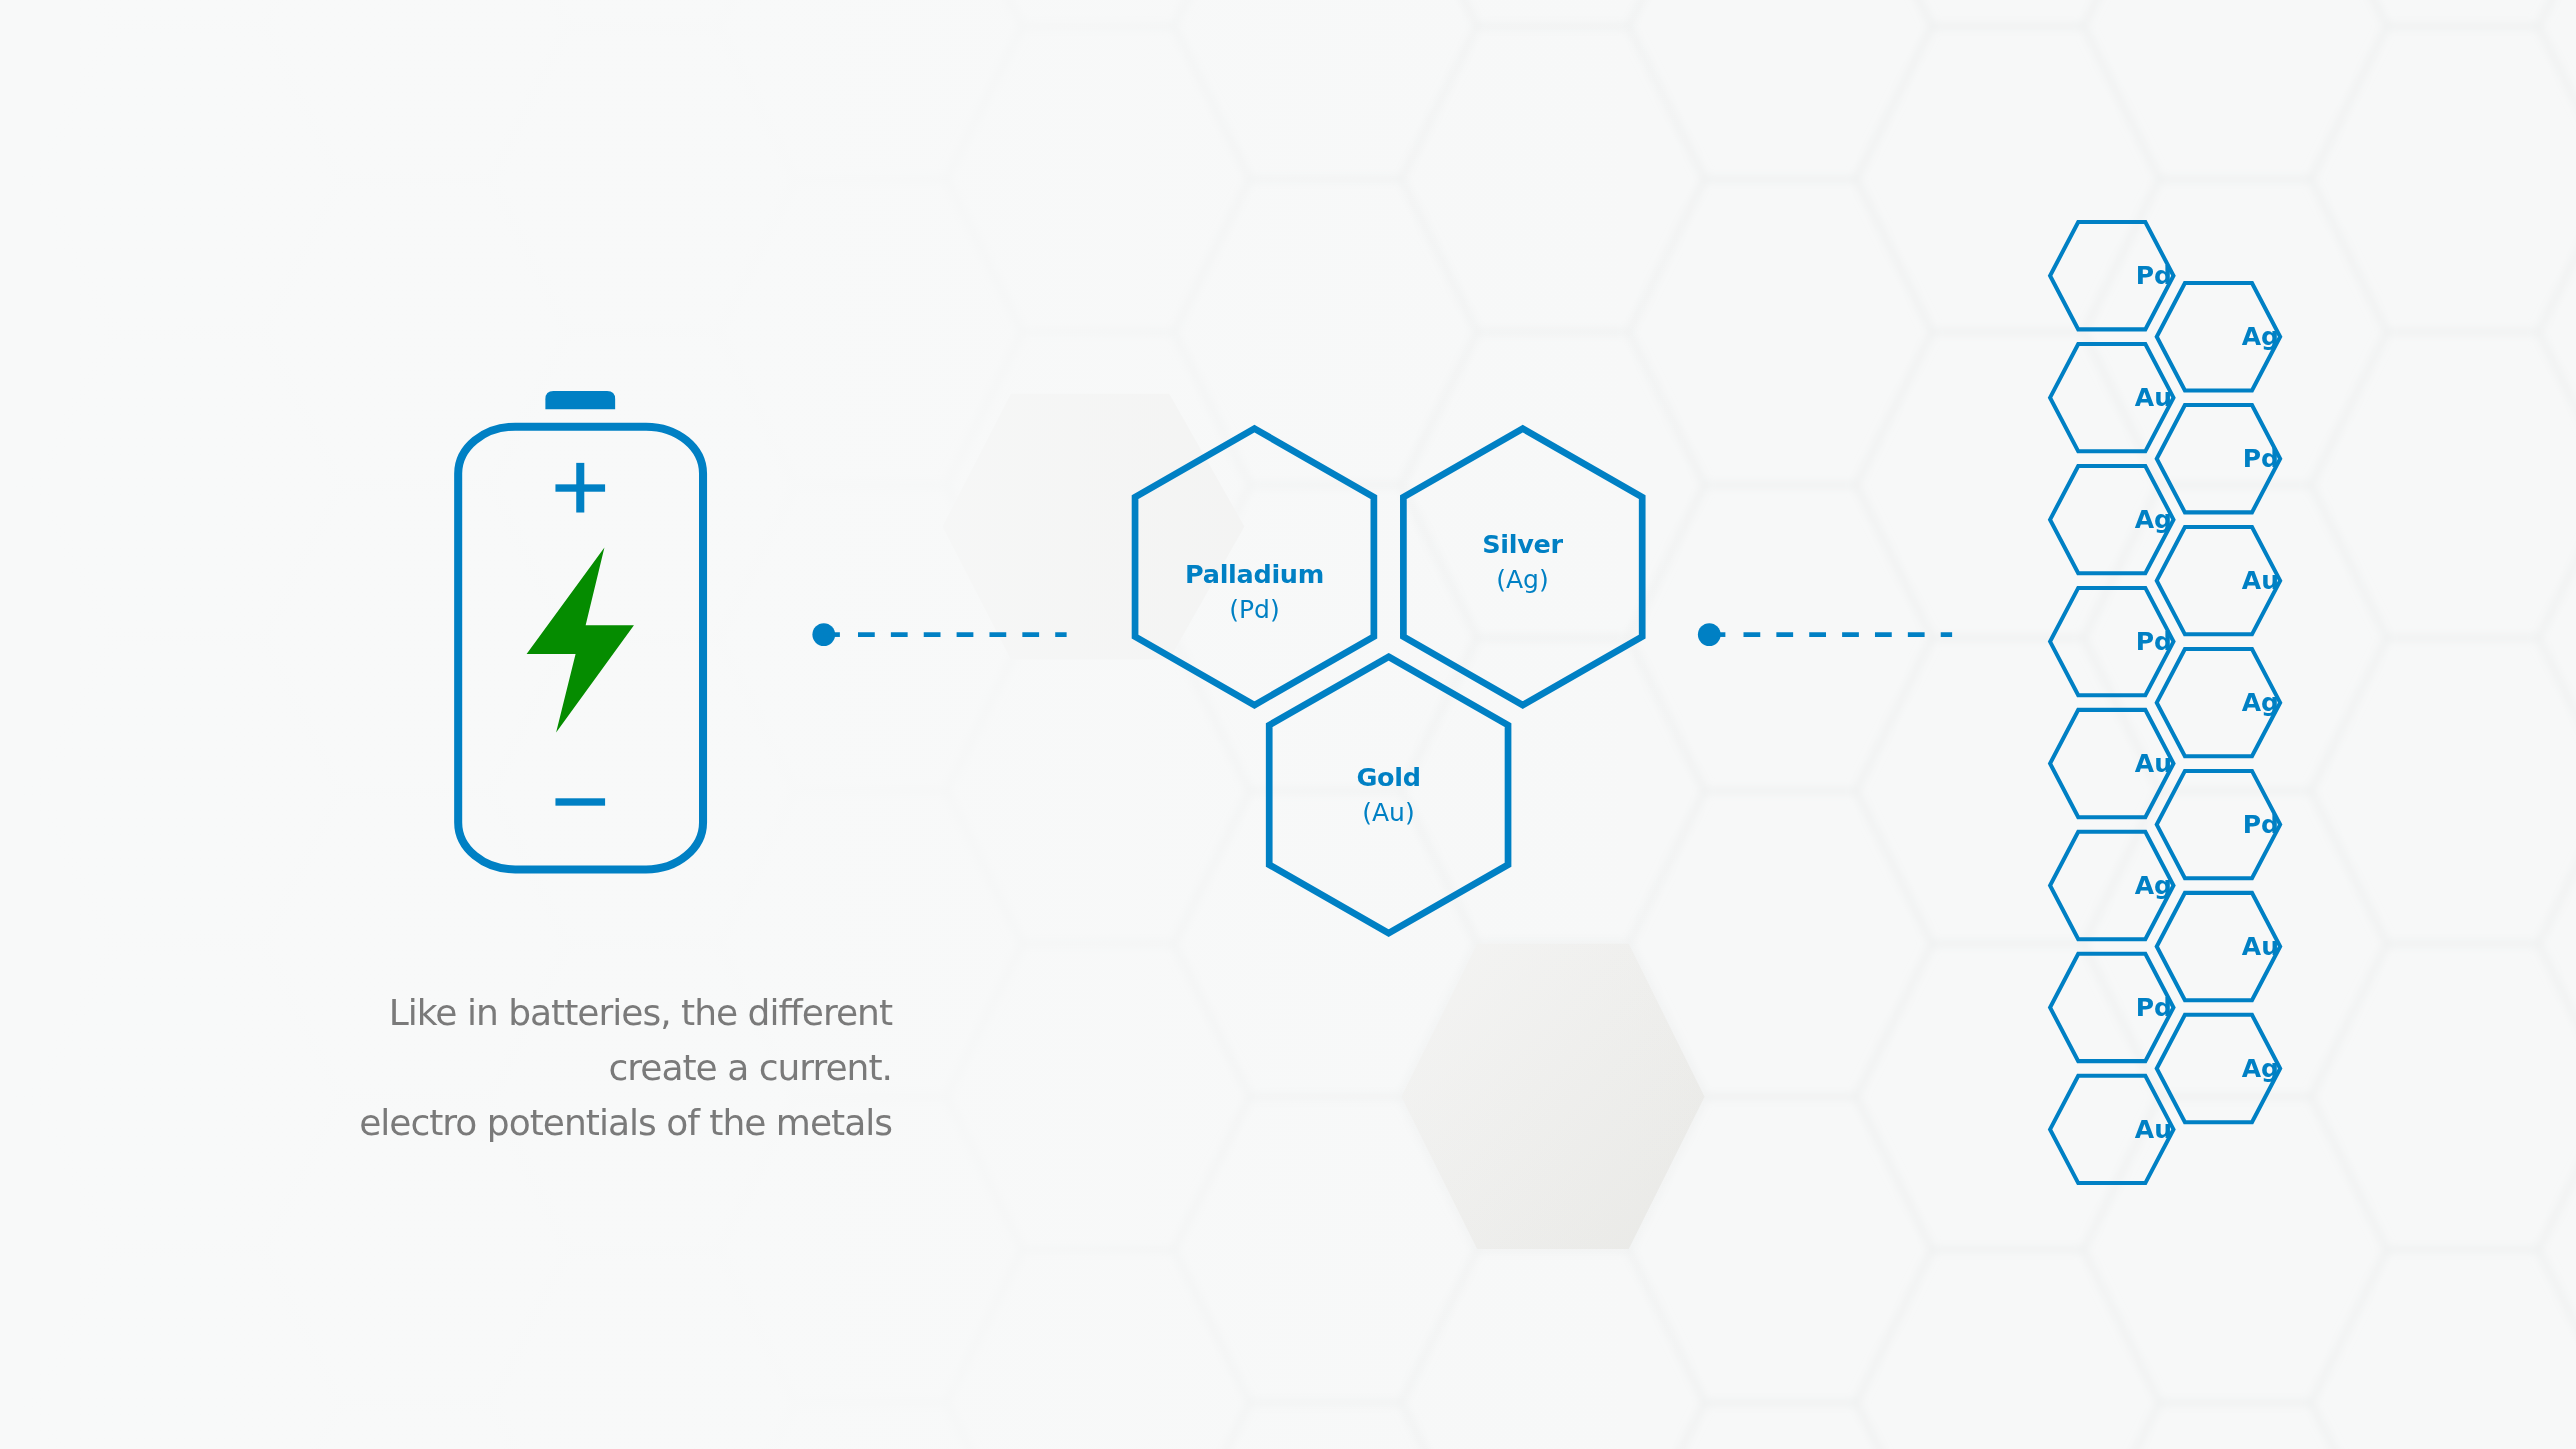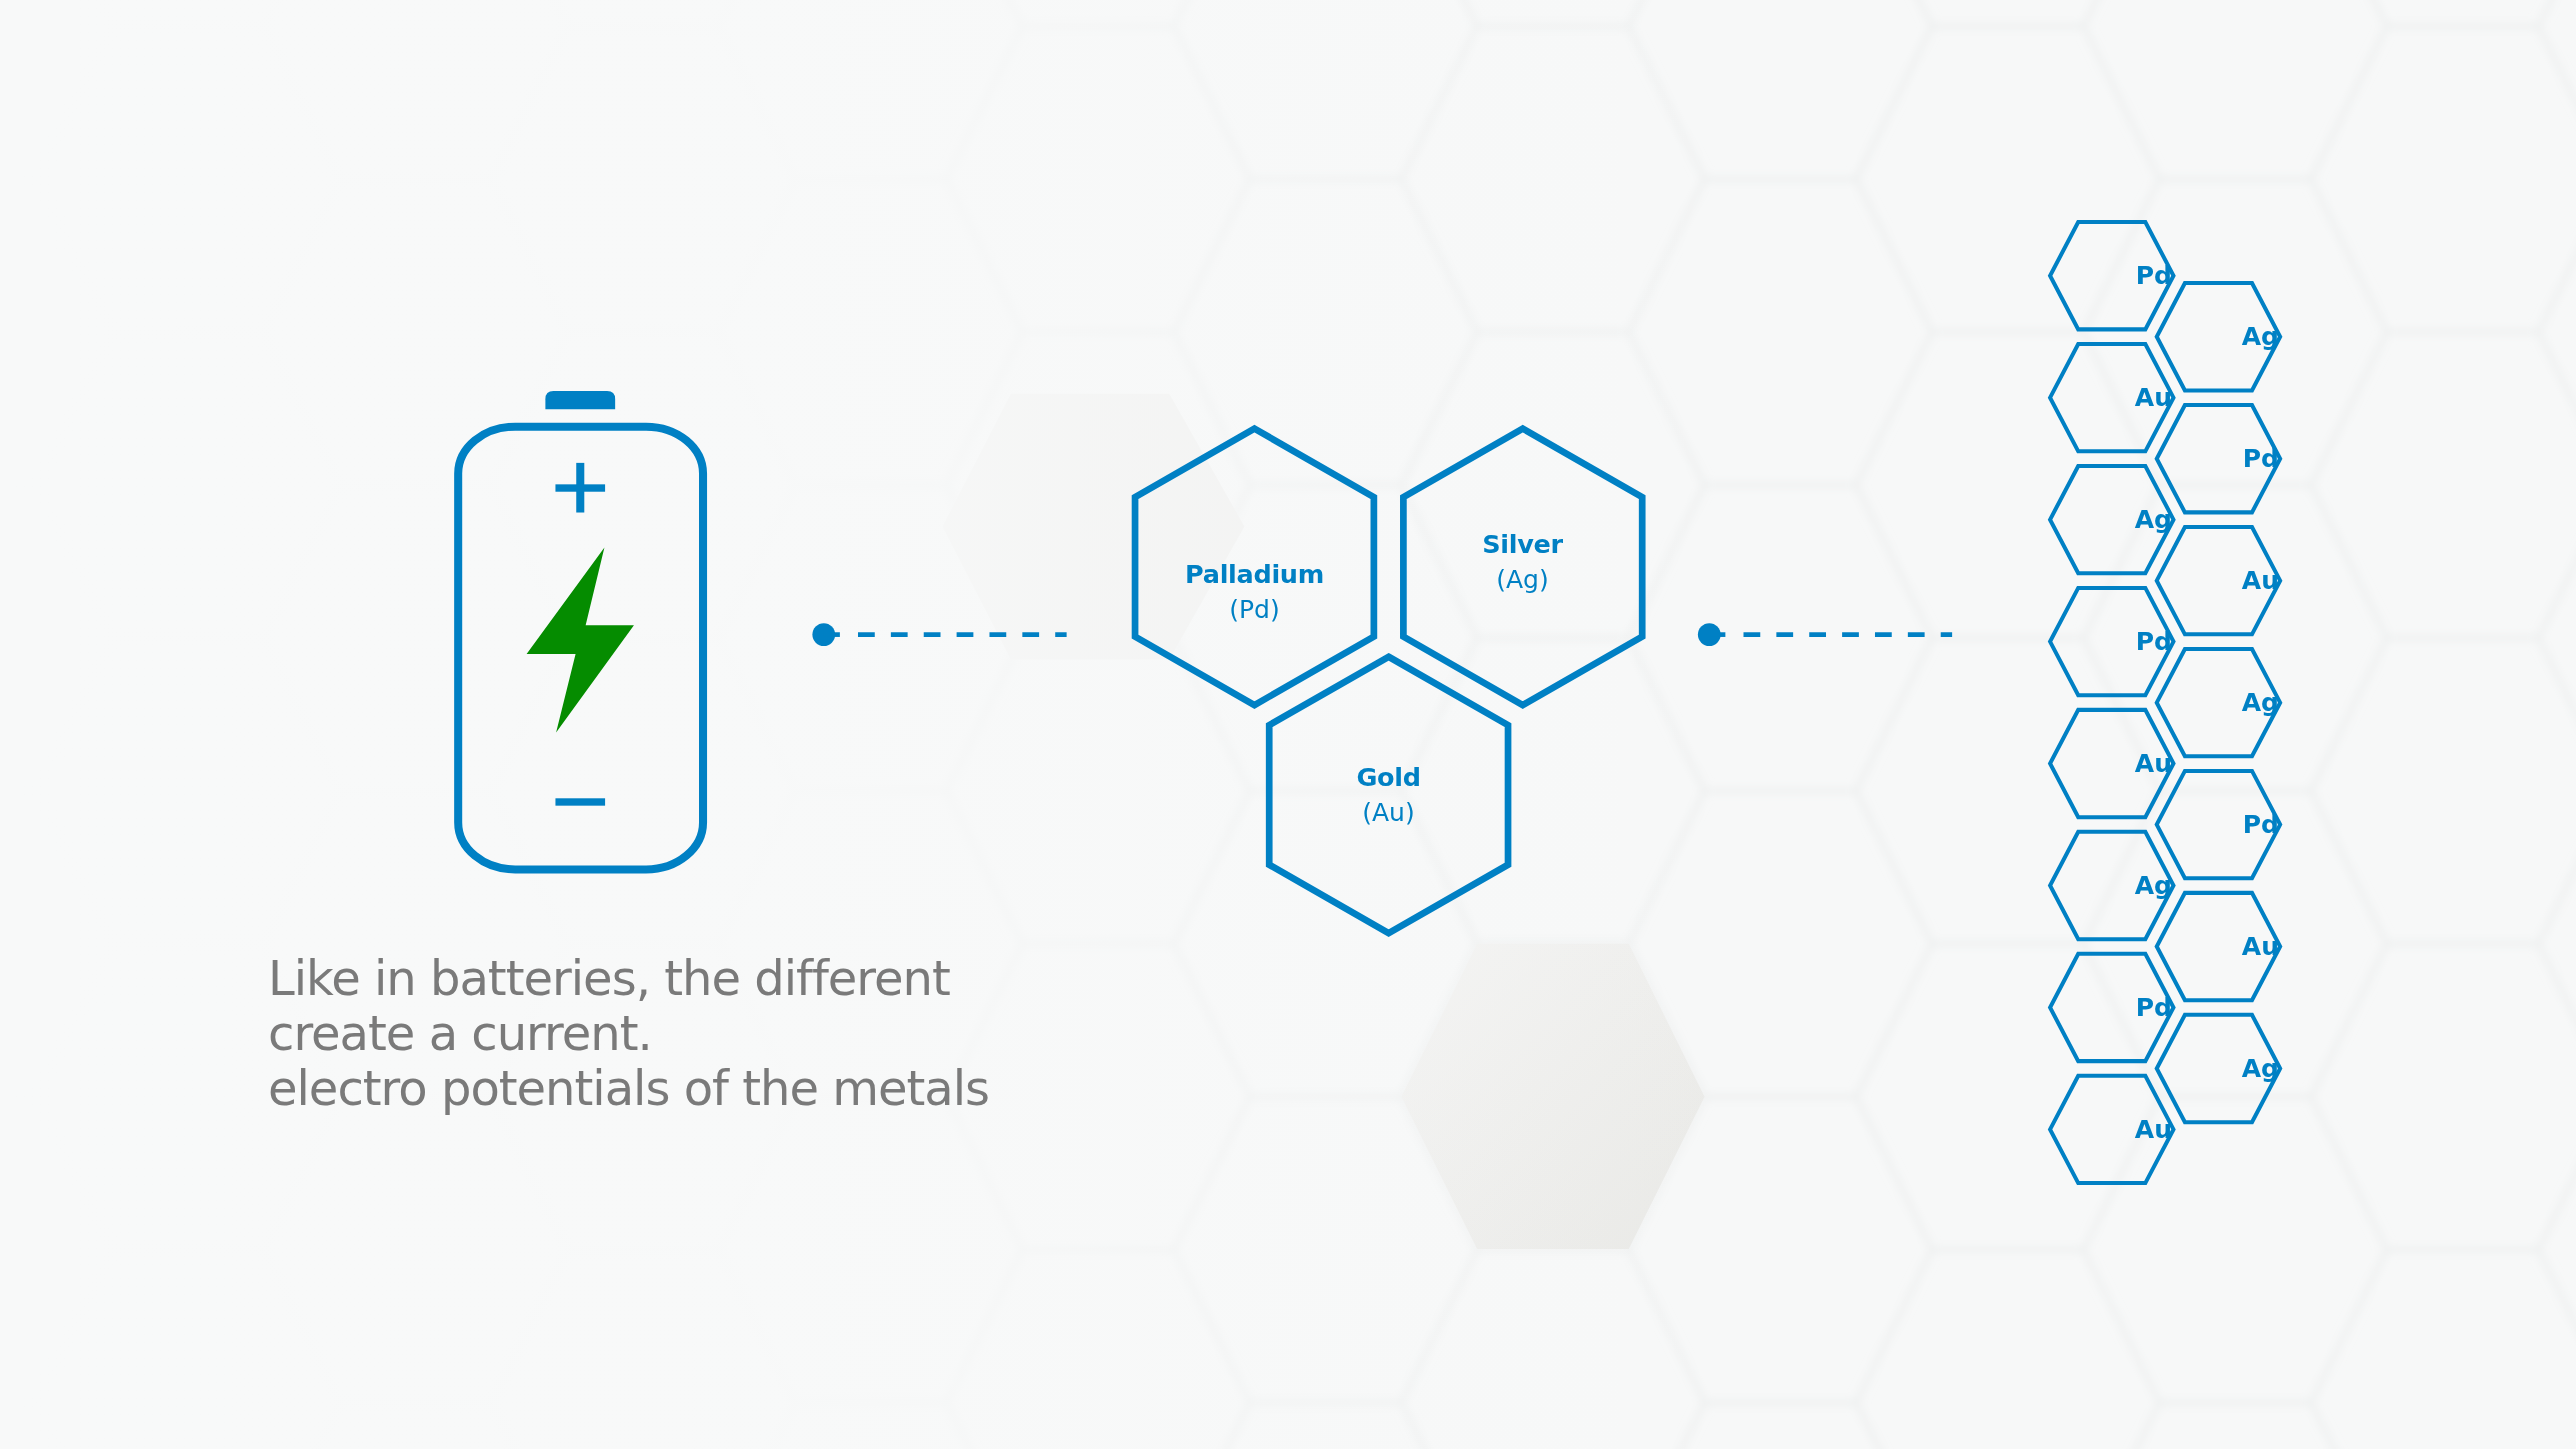--- a/index.html
+++ b/index.html
@@ -7,23 +7,23 @@
     width: 2576px; height: 1449px; overflow: hidden; position: relative;
     background: #f7f8f8;
     font-family: "DejaVu Sans", "Liberation Sans", sans-serif;
   }
   .layer { position: absolute; left: 0; top: 0; width: 2576px; height: 1449px; }
   .bg-fade {
     position: absolute; left: 0; top: 0; width: 2576px; height: 1449px;
     background: linear-gradient(90deg, rgba(248,249,249,1) 0%, rgba(248,249,249,0.92) 30%, rgba(248,249,249,0.15) 55%, rgba(248,249,249,0) 70%);
   }
   .caption {
-    position: absolute; left: 268px; top: 951px; width: 624px;
-    text-align: left; color: #7a7a7a;
-    font-family: "DejaVu Sans", sans-serif; font-size: 48px; line-height: 55px;
+    position: absolute; left: 268px; top: 985px; width: 624px;
+    text-align: right; color: #7a7a7a;
+    font-family: "DejaVu Sans", sans-serif; font-size: 36px; line-height: 55px;
     letter-spacing: -1px;
   }
   .caption span { display: block; white-space: nowrap; }
   .big-hex-label {
     position: absolute; width: 241px; text-align: center; color: #0080c4;
     font-family: "DejaVu Sans", sans-serif;
   }
   .big-hex-label .name { display: block; font-weight: bold; font-size: 25.5px; line-height: 35px; letter-spacing: -0.3px; }
   .big-hex-label .sym { display: block; font-weight: normal; font-size: 25px; line-height: 35px; }
   .small-hex-label {

